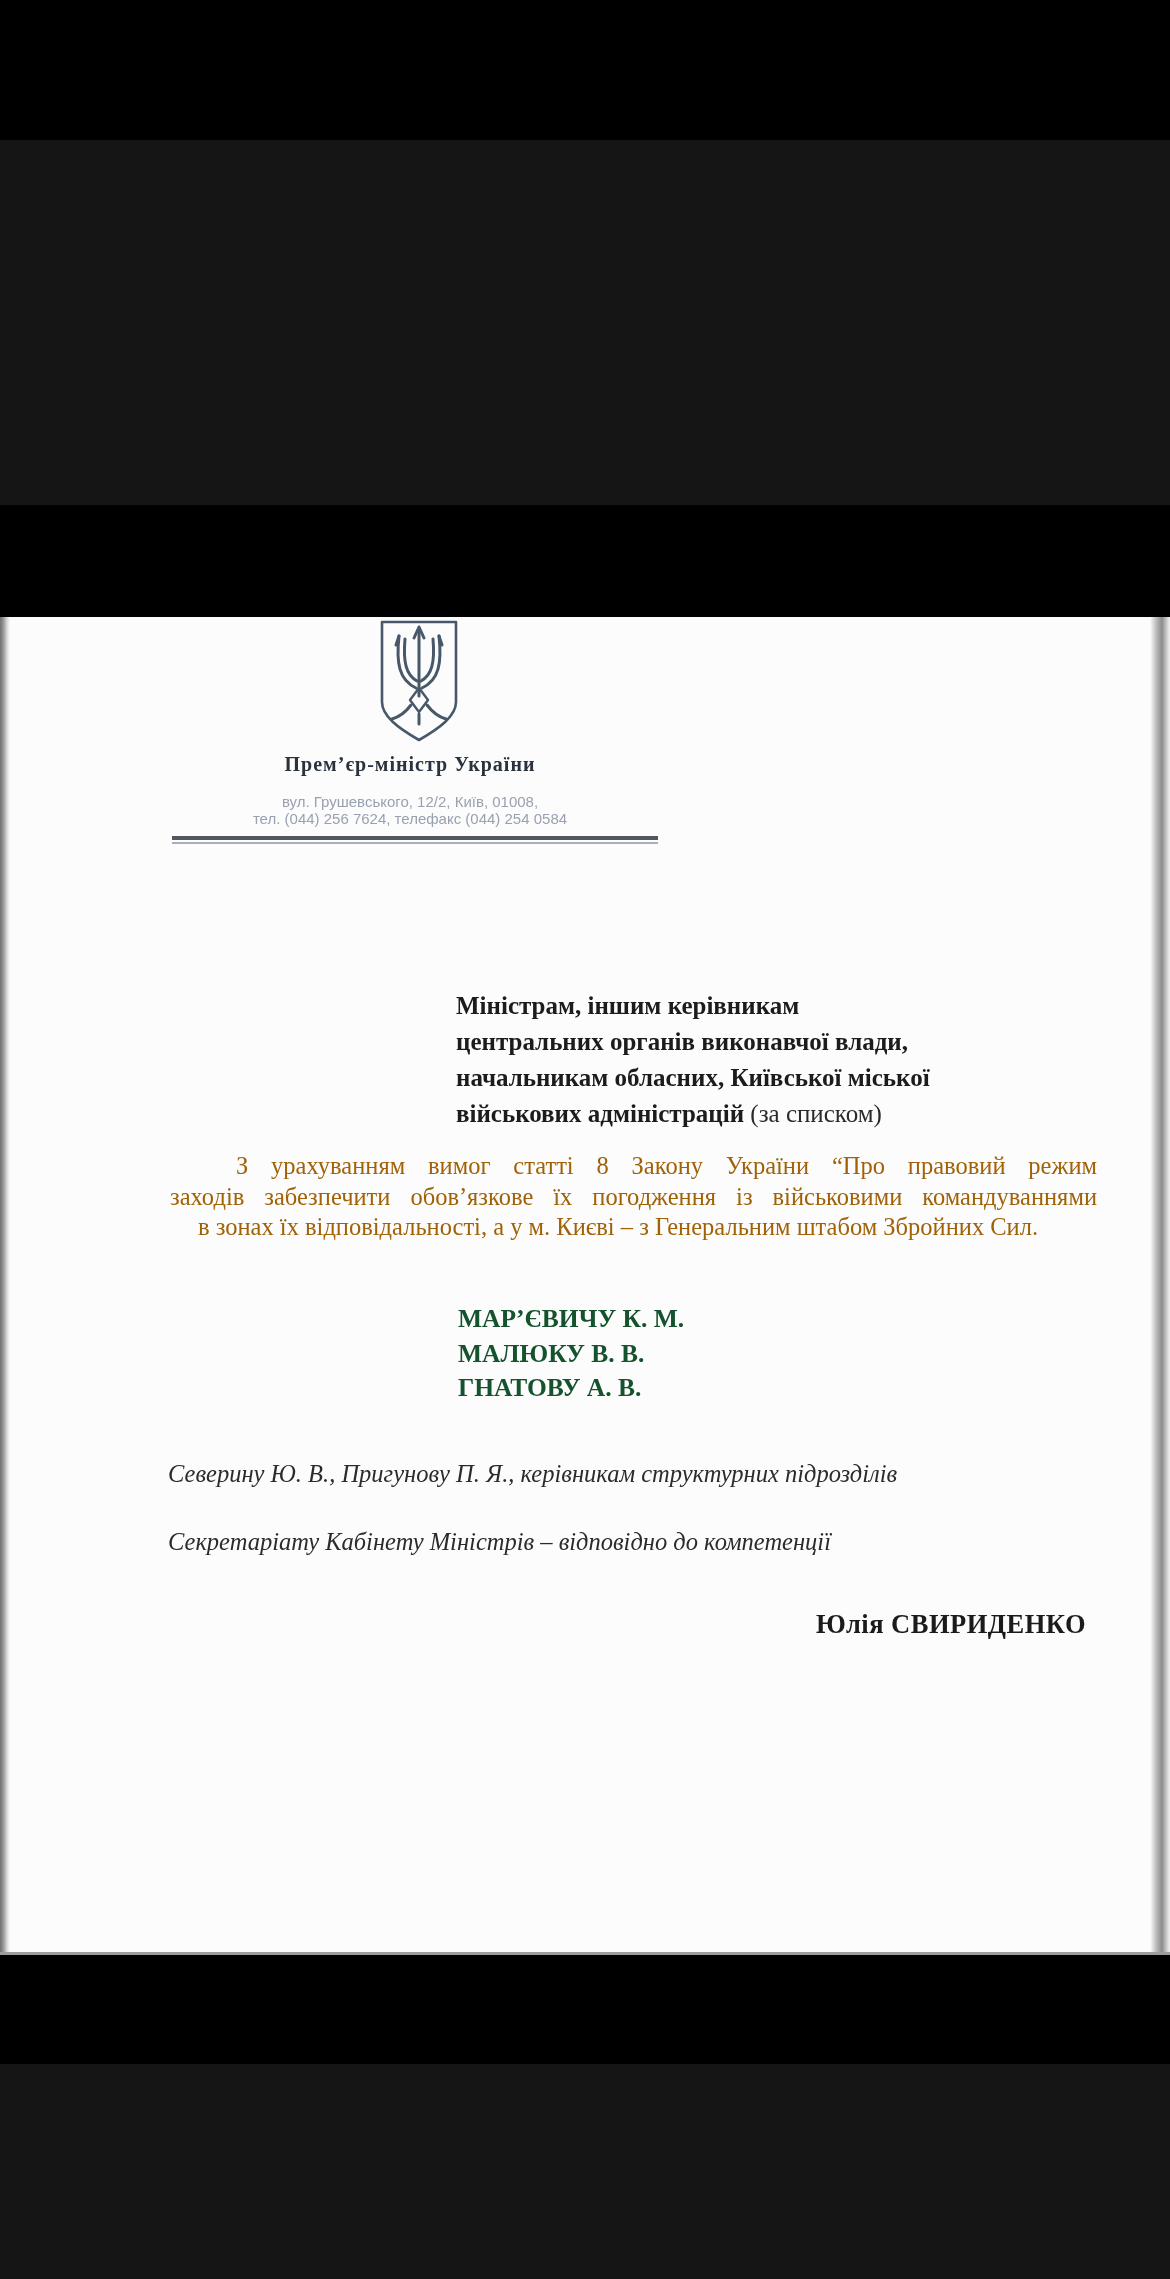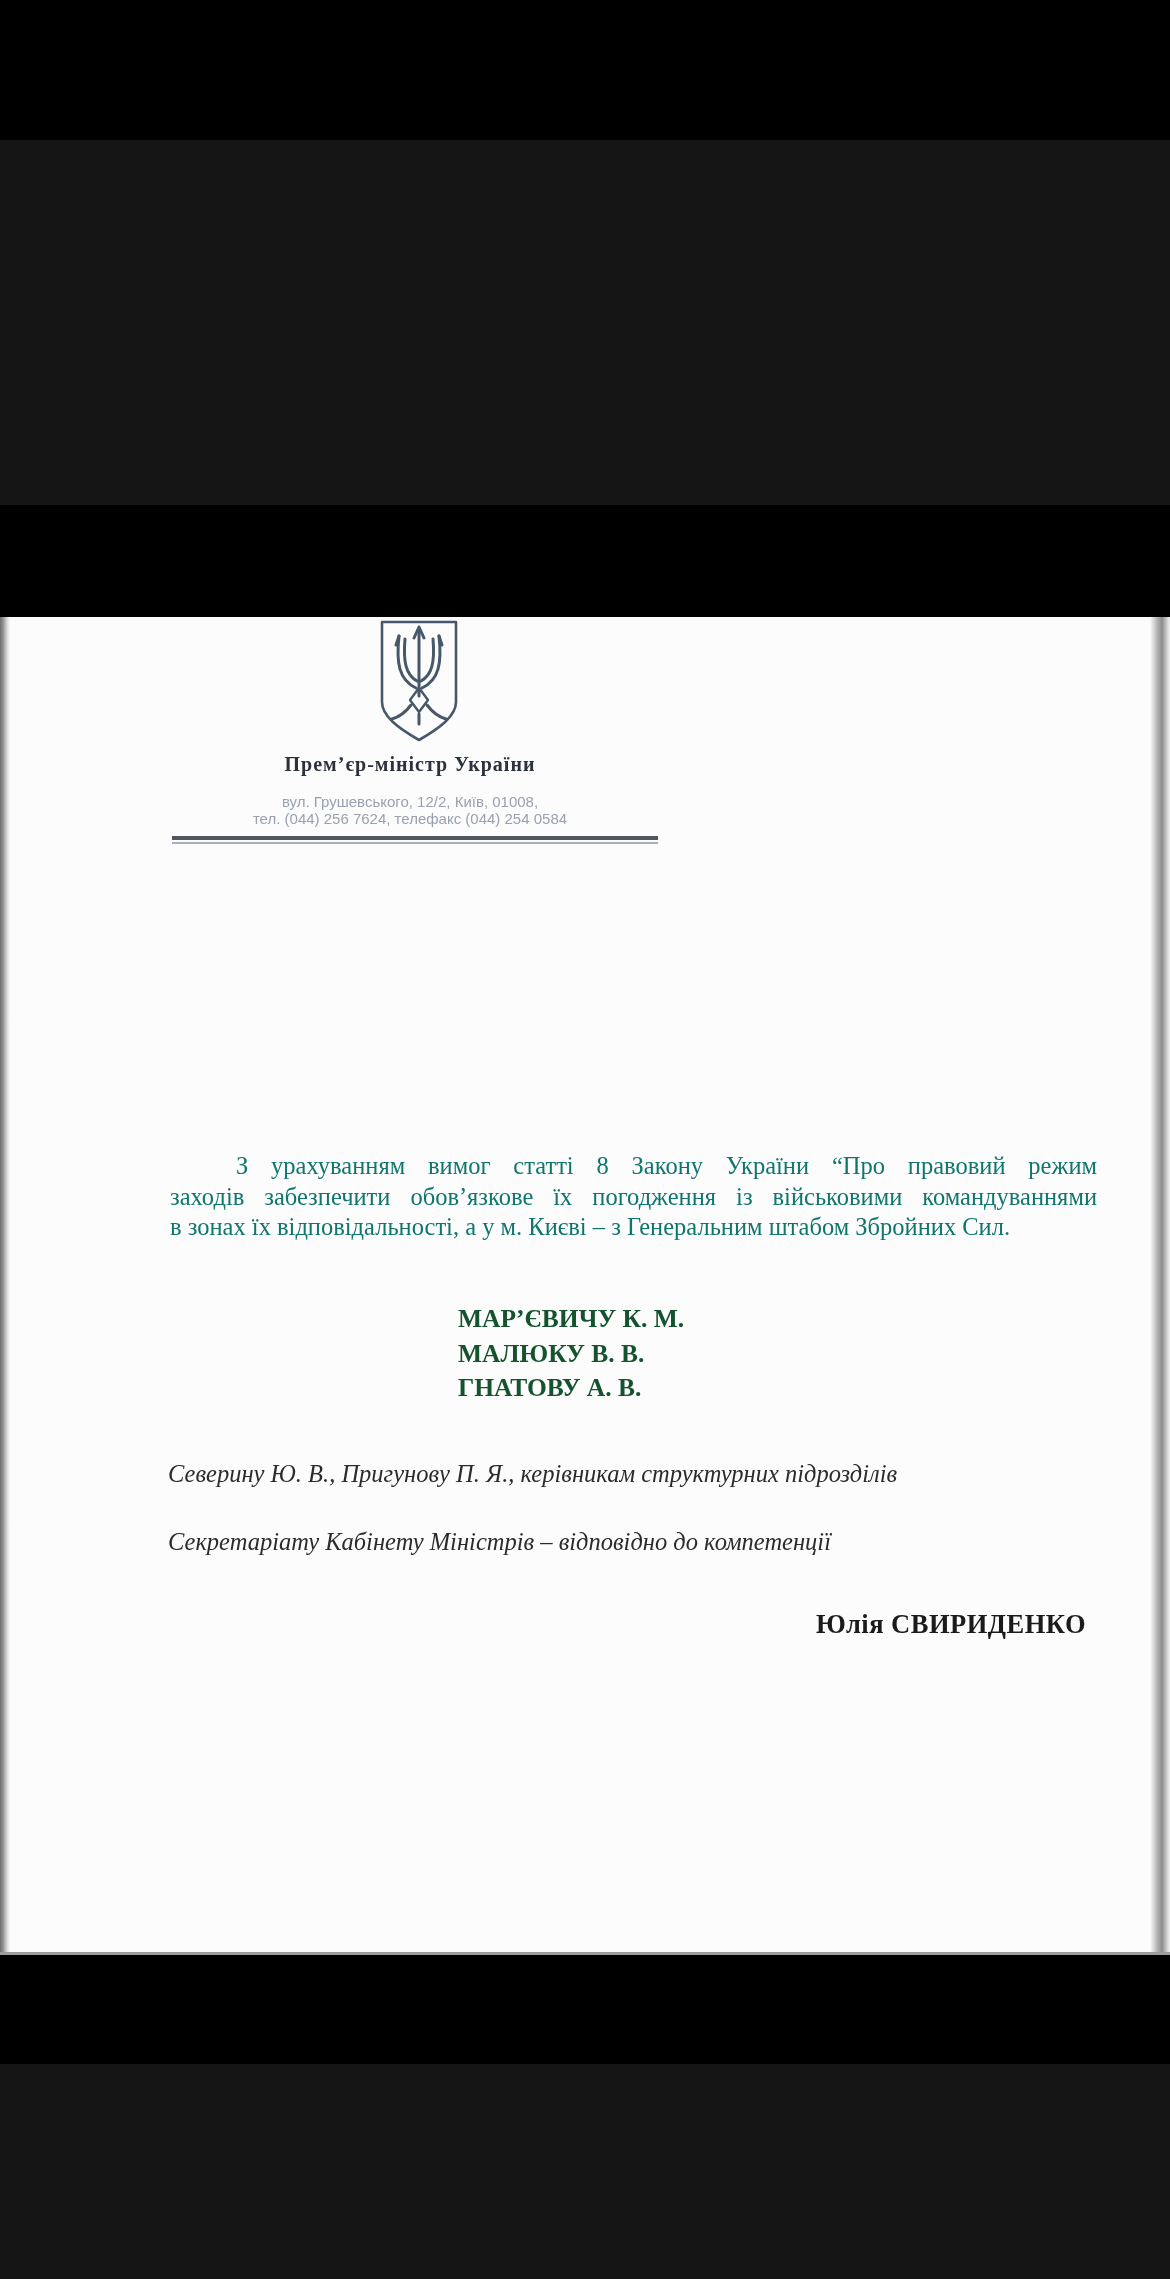--- a/index.html
+++ b/index.html
@@ -41,25 +41,25 @@
   .rule-light{height:0;border-top:2px solid #a9afb8;margin-top:2px;}
 
   .recipient{
     position:absolute;left:456px;top:371px;width:600px;
     font-size:25px;font-weight:bold;line-height:36px;color:#1c1c1c;
   }
   .recipient .light{font-weight:normal;color:#2a2a2a;}
 
   .body-par{
     position:absolute;left:170px;top:534px;width:927px;
-    font-size:24.5px;line-height:30.6px;color:#0f766e;
+    font-size:24.5px;line-height:30.6px;color:#a16207;
   }
   .body-line{text-align:justify;text-align-last:justify;white-space:normal;}
   .body-line.first{padding-left:66px;width:861px;}
-  .body-line.last{text-align:left;text-align-last:left;}
+  .body-line.last{text-align:left;text-align-last:left;margin-left:28px;}
 
   .addressees{
     position:absolute;left:458px;top:685px;
     font-size:25.5px;font-weight:bold;line-height:34.5px;color:#14532d;
   }
 
   .cc{position:absolute;left:168px;top:808px;color:#242424;line-height:36.6px;}
   .cc-caps{font-size:24px;}
   .cc-italic{font-style:italic;font-size:24.5px;color:#2b2b2b;margin-top:31px;}
 
@@ -102,20 +102,26 @@
       <div class="letterhead-address">
         <div>вул. Грушевського, 12/2, Київ, 01008,</div>
         <div>тел. (044) 256 7624, телефакс (044) 254 0584</div>
       </div>
 
       <div class="rule">
         <div class="rule-dark"></div>
         <div class="rule-light"></div>
       </div>
 
+      <div class="recipient">
+        <div>Міністрам, іншим керівникам</div>
+        <div>центральних органів виконавчої влади,</div>
+        <div>начальникам обласних, Київської міської</div>
+        <div><span>військових адміністрацій</span> <span class="light">(за списком)</span></div>
+      </div>
 
       <div class="body-par">
         <div class="body-line first">З урахуванням вимог статті 8 Закону України “Про правовий режим</div>
         <div class="body-line">заходів забезпечити обов’язкове їх погодження із військовими командуваннями</div>
         <div class="body-line last">в зонах їх відповідальності, а у м. Києві – з Генеральним штабом Збройних Сил.</div>
       </div>
 
       <div class="addressees">
         <div>МАР’ЄВИЧУ К. М.</div>
         <div>МАЛЮКУ В. В.</div>

